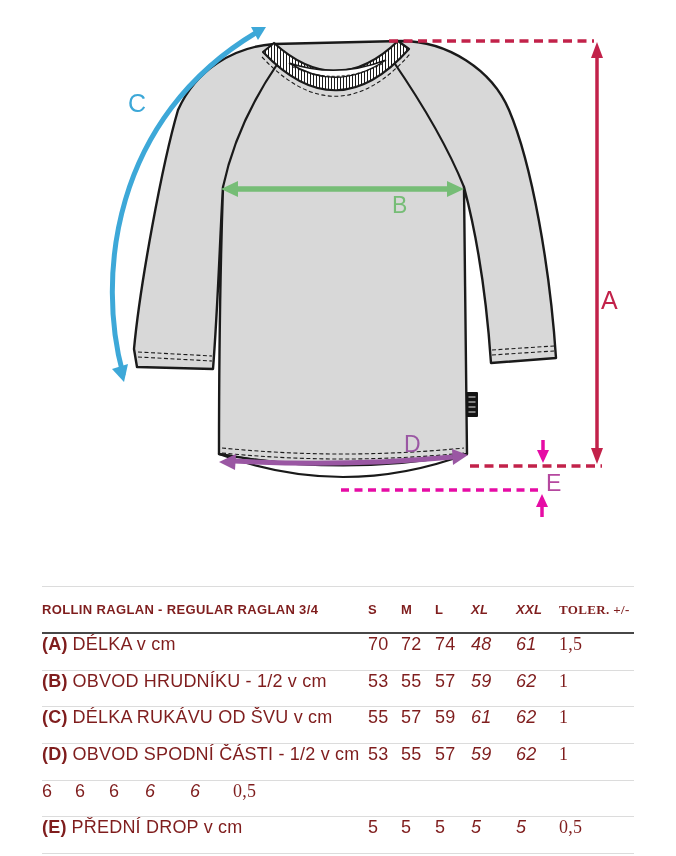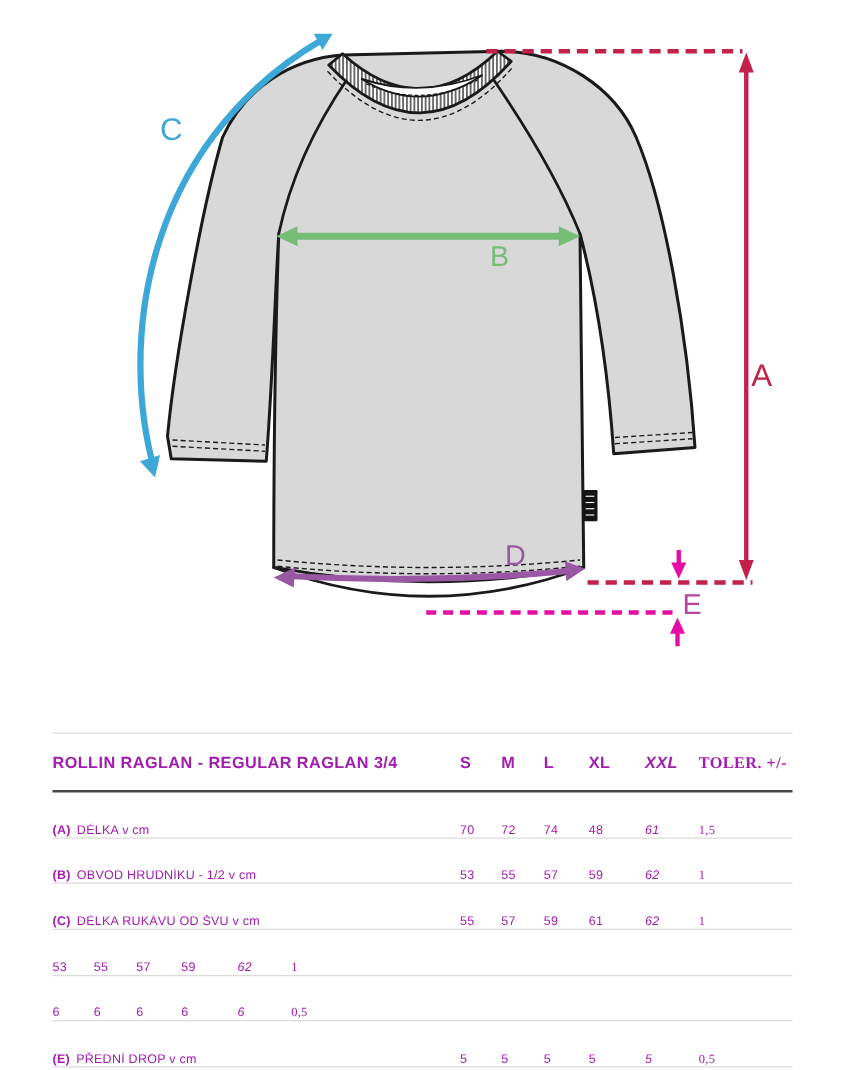--- a/index.html
+++ b/index.html
@@ -1,28 +1,28 @@
 <!DOCTYPE html>
 <html style="--c-a: #C2224A; --c-b: #76BD76; --c-c: #3DA8D8; --c-d: #9A57A3; --c-e: #E60CA5; --c-e_label: #B5489F; --c-shirt_fill: #D8D8D8; --c-shirt_outline: #1A1A1A;"><head>
 <meta charset="utf-8">
 <style>
   html,body{margin:0;padding:0;background:#fff;}
   body{width:676px;height:856px;font-family:"Liberation Sans",sans-serif;}
   .stage{position:relative;width:676px;height:856px;overflow:hidden;background:#fff;}
   svg.diagram{position:absolute;top:0;left:0;display:block;}
   .mlabel{font-family:"Liberation Sans",sans-serif;font-weight:400;}
 
-  .size-table{position:absolute;left:42px;top:586px;width:592px;color:#a21caf;}
+  .size-table{position:absolute;left:42px;top:586px;width:592px;color:#7f1d1d;}
   .t-head{display:flex;align-items:center;height:45px;border-top:1px solid #dcdcdc;
           border-bottom:2px solid #474747;font-weight:bold;font-size:13px;letter-spacing:.35px;}
-  .t-row{display:flex;align-items:flex-end;height:35.7px;border-bottom:1px solid #dcdcdc;
-         font-size:10px;letter-spacing:.2px;}
+  .t-row{display:flex;align-items:flex-start;height:35.7px;border-bottom:1px solid #dcdcdc;
+         font-size:18px;letter-spacing:.2px;}
   .c-label{flex:0 0 326px;white-space:nowrap;overflow:hidden;}
   .c-s{flex:0 0 33px;} .c-m{flex:0 0 34px;} .c-l{flex:0 0 36px;}
-  .c-xl{flex:0 0 45px;} .c-xxl{flex:0 0 43px;font-style:italic;} .c-tol{flex:1 1 auto;font-family:Liberation Serif, serif;}
+  .c-xl{flex:0 0 45px;font-style:italic;} .c-xxl{flex:0 0 43px;font-style:italic;} .c-tol{flex:1 1 auto;font-family:Liberation Serif, serif;}
   .key{font-weight:bold;margin-right:5px;}
 </style>
 </head>
 <body>
 
 <div class="stage">
 
   <svg class="diagram" width="676" height="560" viewBox="0 0 676 560" xmlns="http://www.w3.org/2000/svg">
     <defs>
       <pattern id="hatch" width="3" height="6" patternUnits="userSpaceOnUse">
@@ -147,20 +147,23 @@
       </div>
       <div class="c-s">55</div>
       <div class="c-m">57</div>
       <div class="c-l">59</div>
       <div class="c-xl">61</div>
       <div class="c-xxl">62</div>
       <div class="c-tol">1</div>
     </div>
 
     <div class="t-row">
+      <div class="c-label">
+        <span class="key">(D)</span><span>OBVOD SPODNÍ ČÁSTI - 1/2 v cm</span>
+      </div>
       <div class="c-s">53</div>
       <div class="c-m">55</div>
       <div class="c-l">57</div>
       <div class="c-xl">59</div>
       <div class="c-xxl">62</div>
       <div class="c-tol">1</div>
     </div>
 
     <div class="t-row">
       <div class="c-s">6</div>

